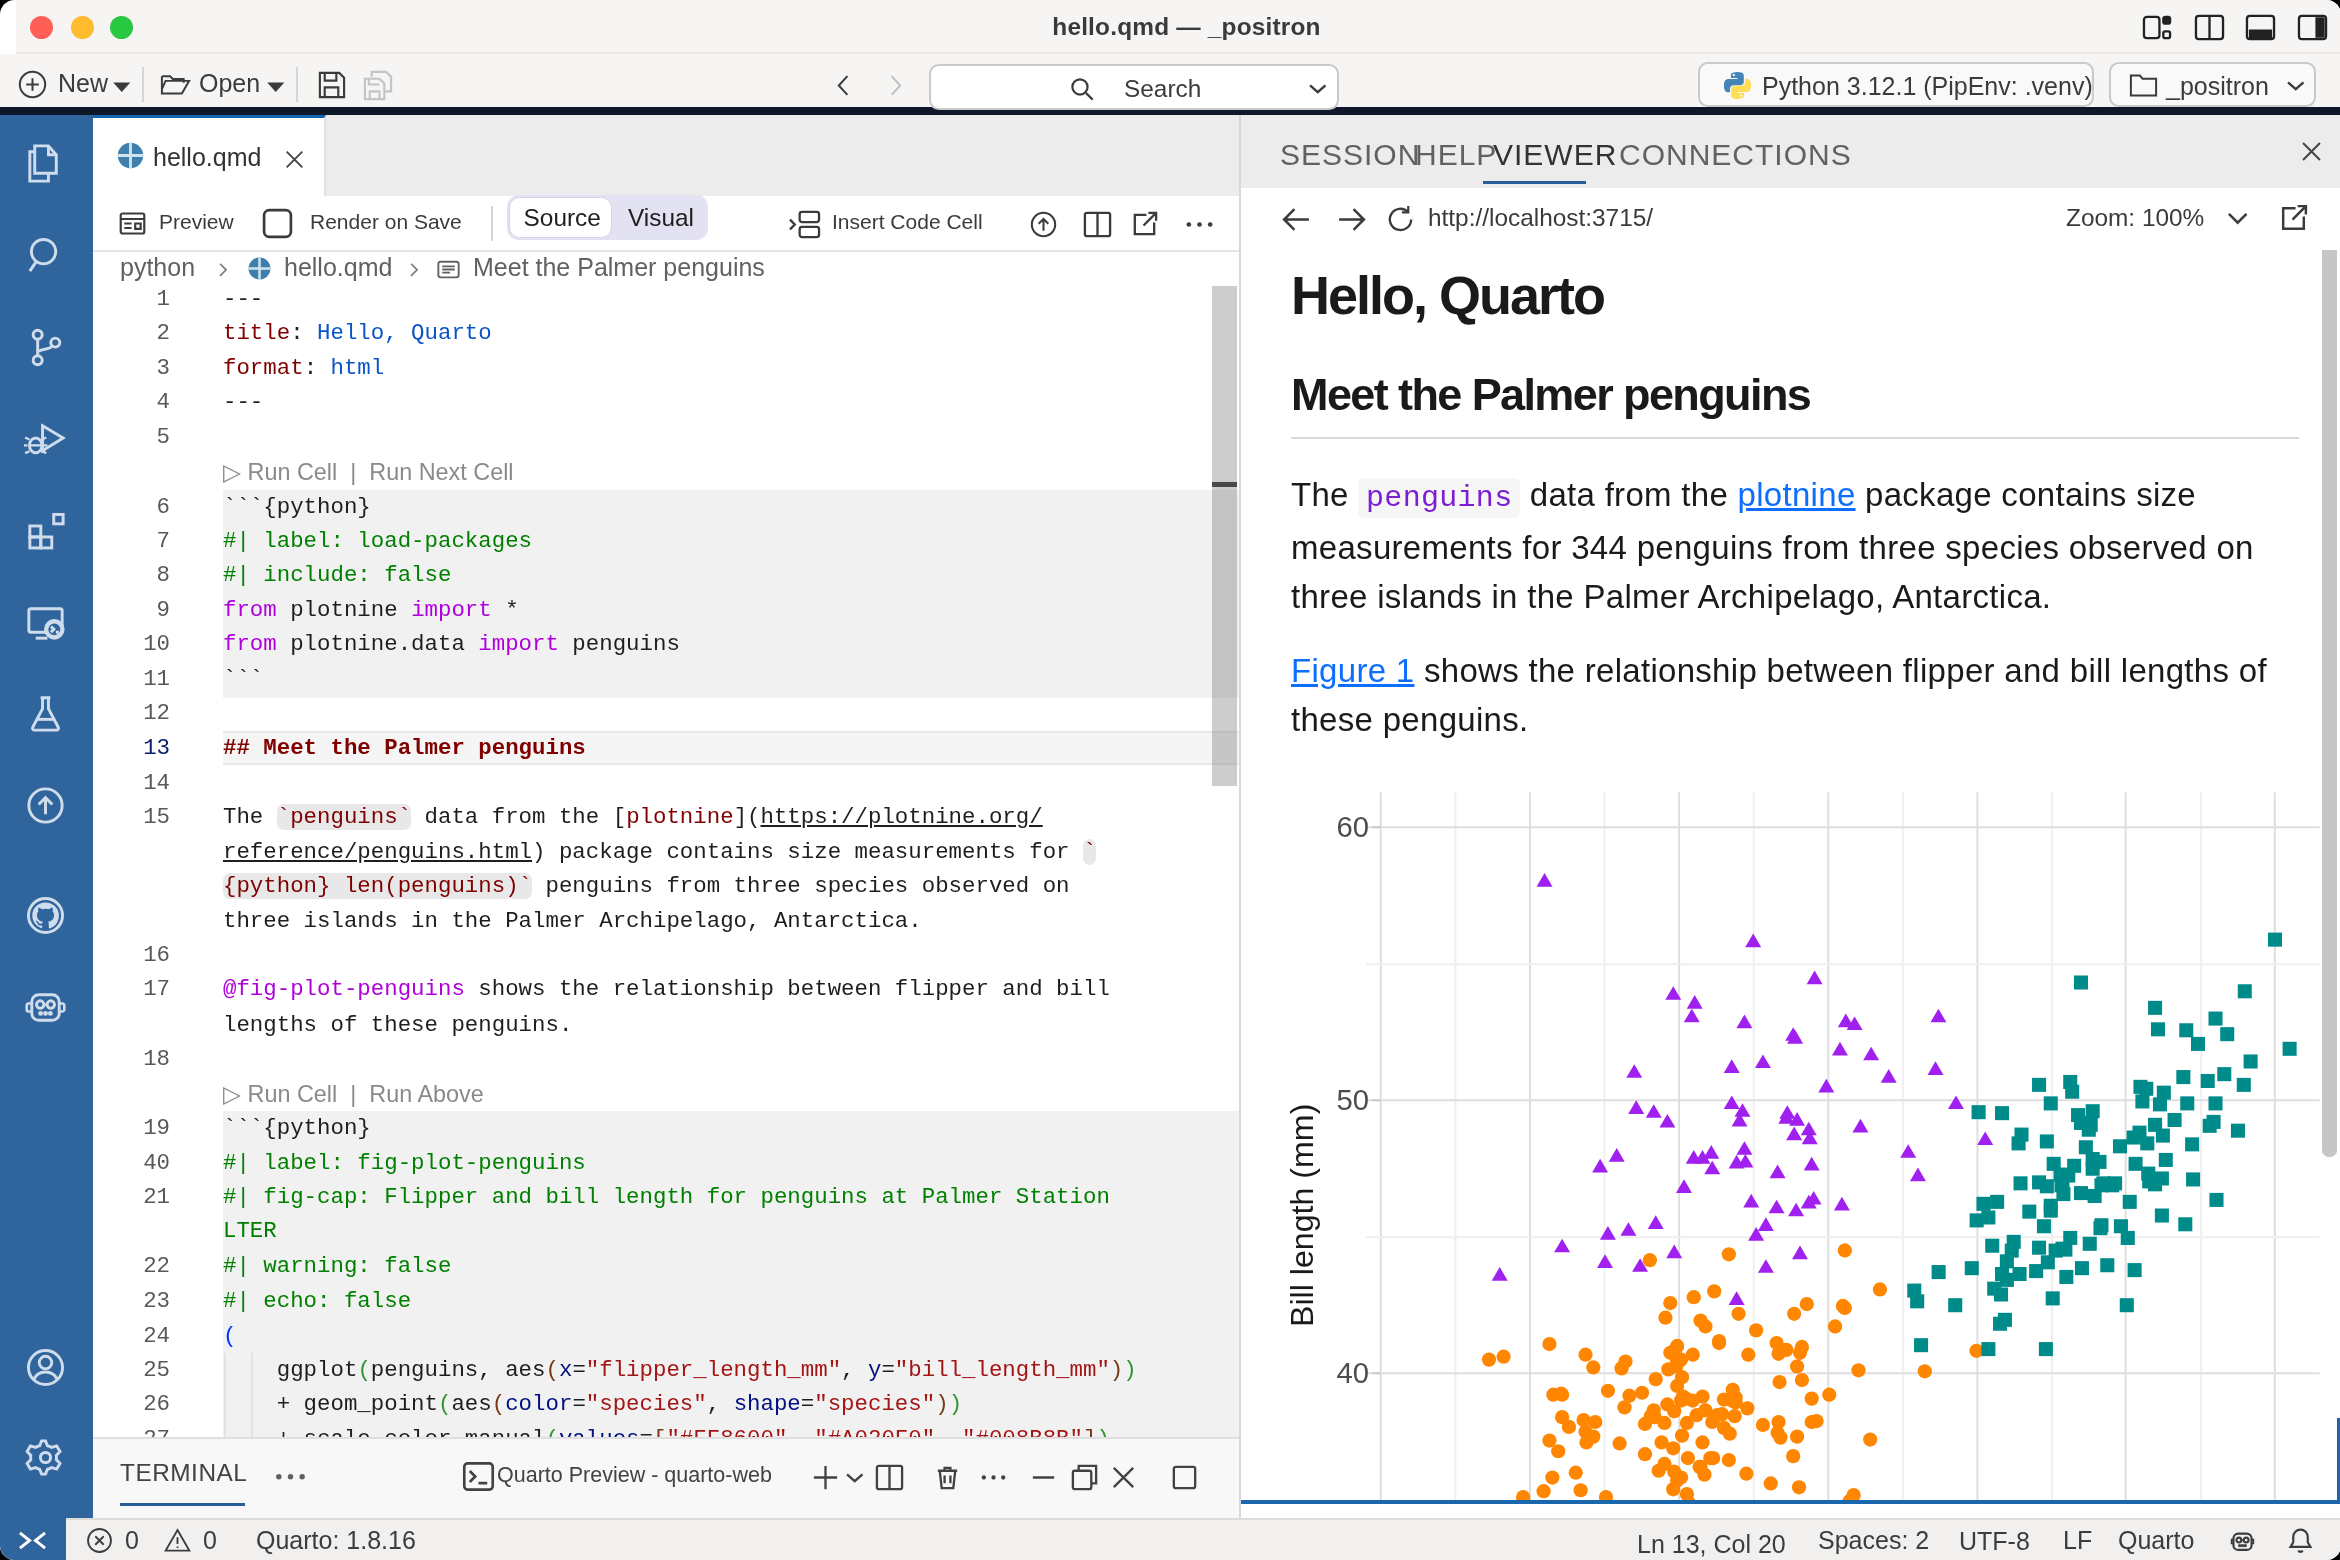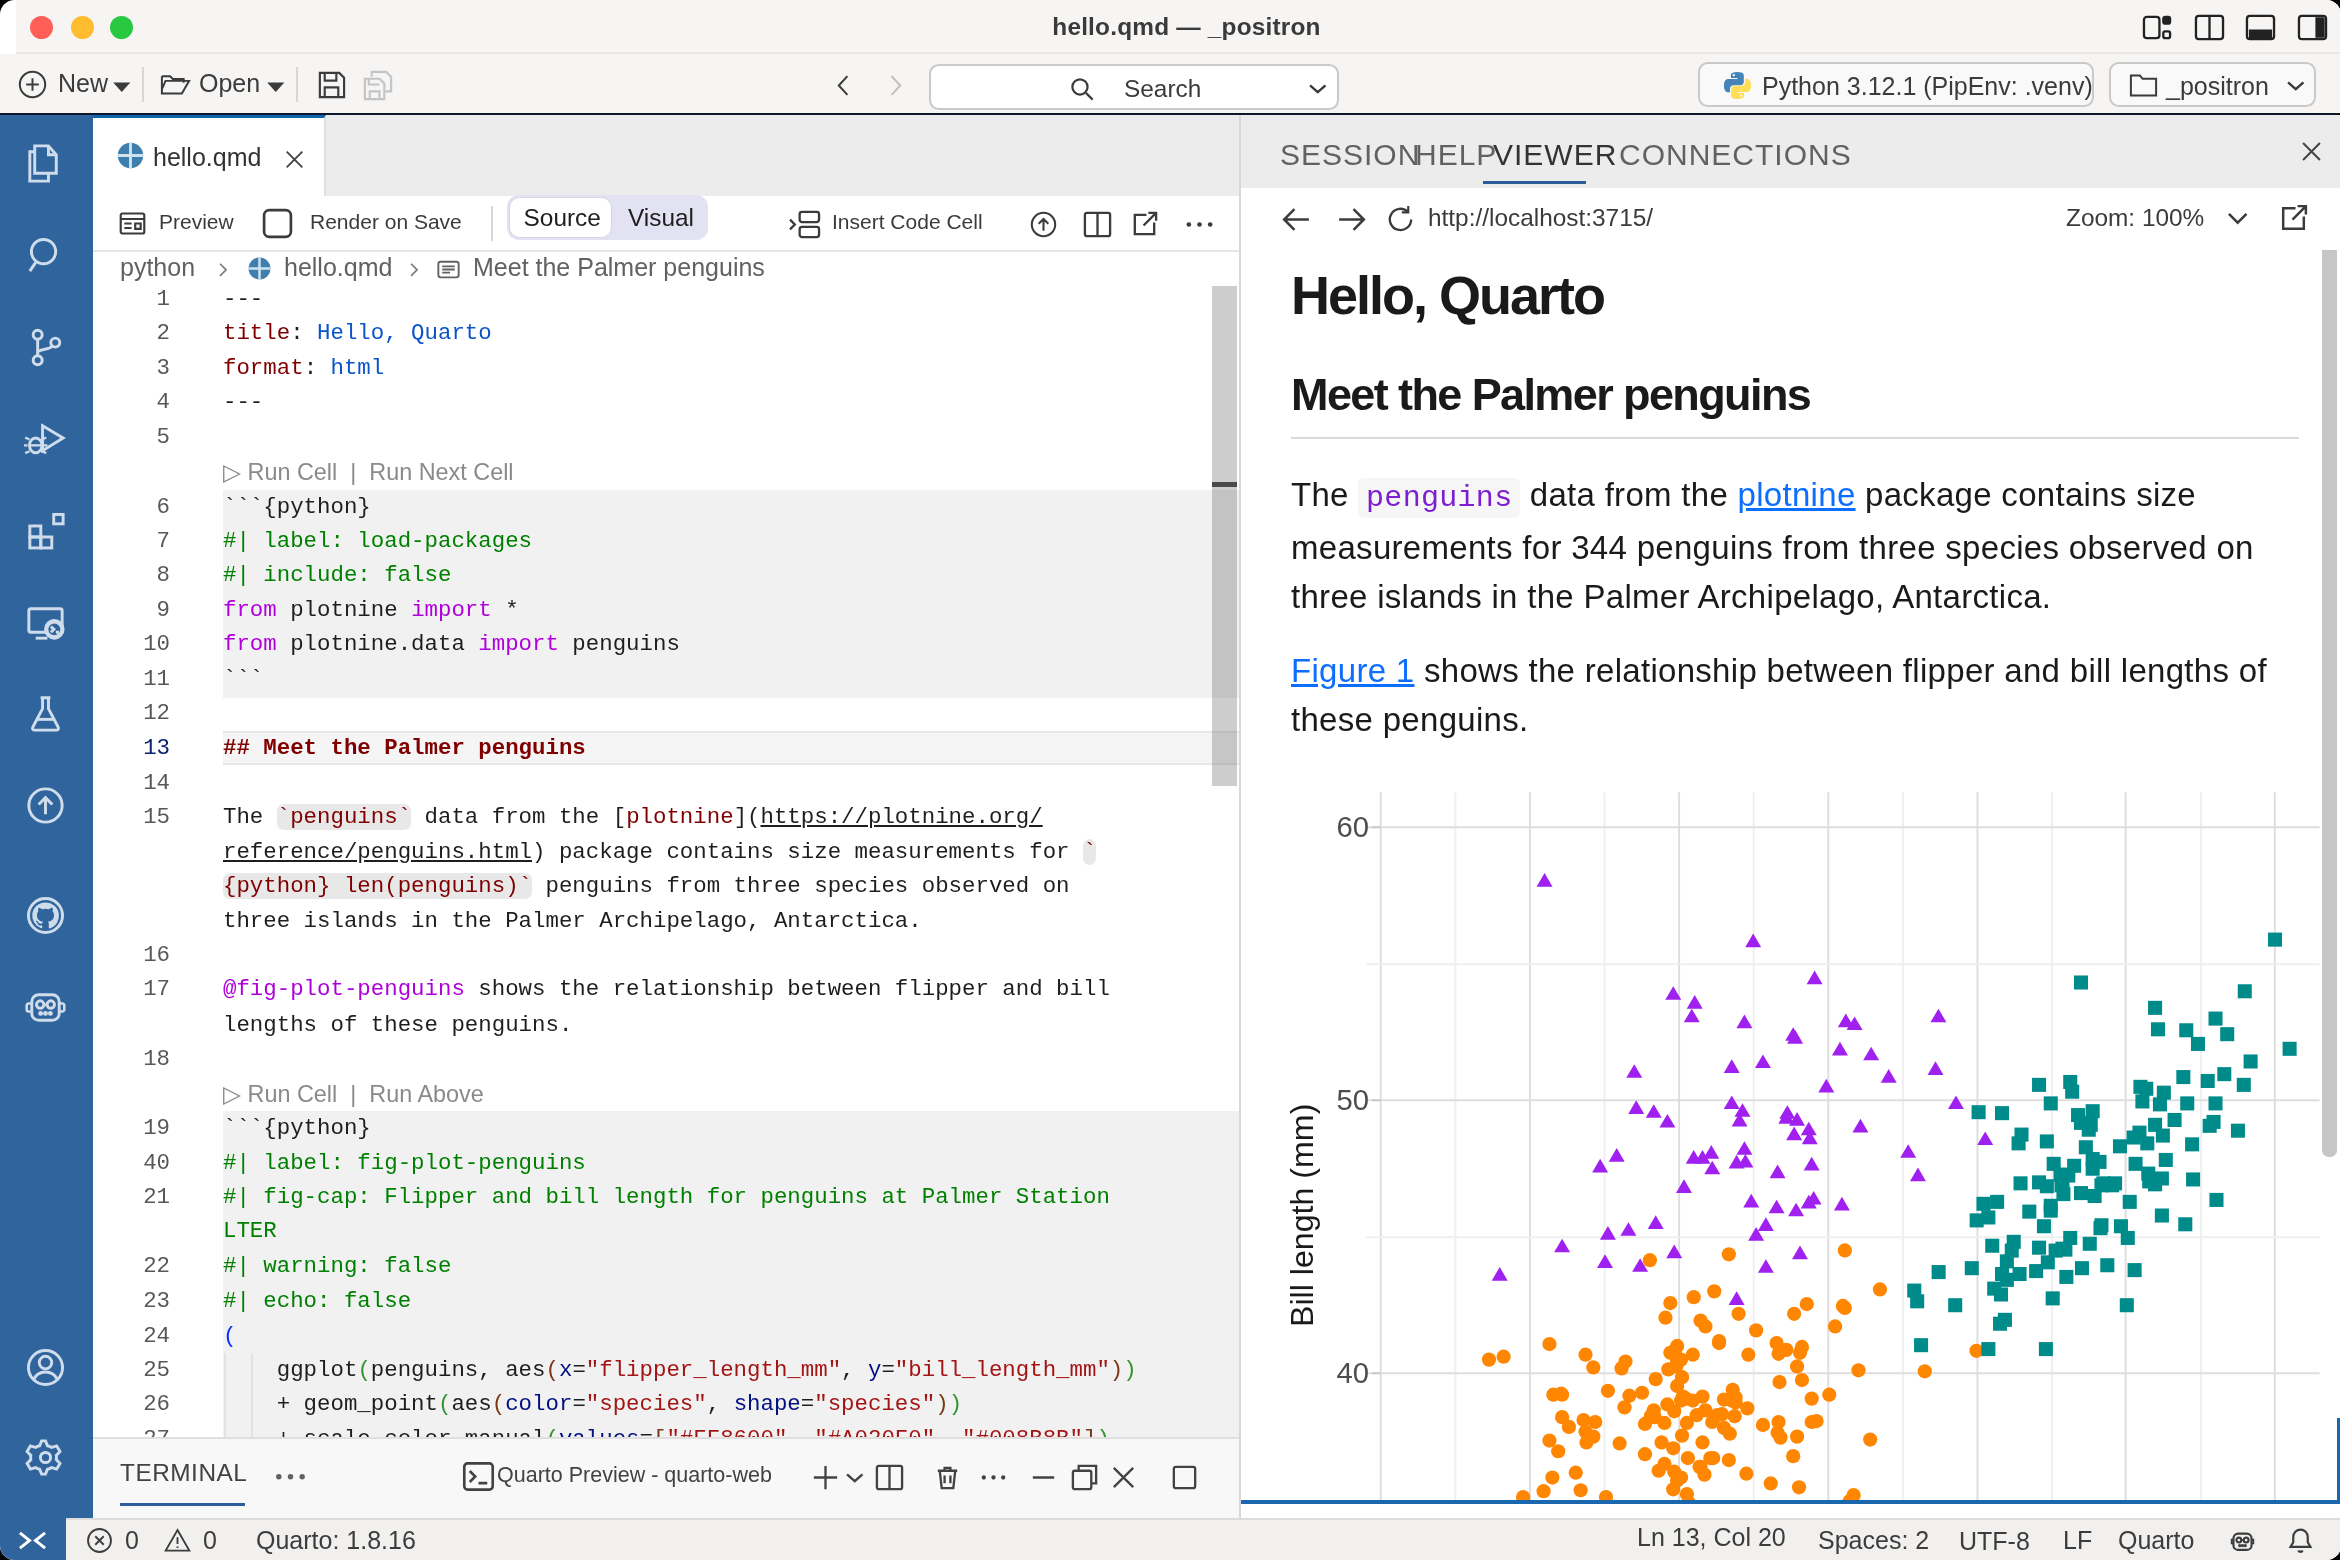--- a/index.html
+++ b/index.html
@@ -8,21 +8,21 @@
   #win { position:absolute; left:0; top:0; width:2341px; height:1560px; border-radius:14.6px; overflow:hidden; background:#fff; }
   .abs { position:absolute; }
   svg { display:block; }
 
   
   #titlebar { left:16px; top:0; width:2341px; height:54px; background:#f6f5f4; border-bottom:2px solid #e8e7e6; }
   .tl { width:23.4px; height:23.4px; border-radius:50%; top:15.6px; }
   #titletext { width:2341px; top:12.7px; text-align:center; font-size:24.4px; font-weight:700; color:#3a3a3a; letter-spacing:0.2px;}
 
   
-  #toolbar { left:0; top:54px; width:2341px; height:61px; background:#f6f5f4; border-bottom:2px solid #0f172a; color:#3b3b3b; }
+  #toolbar { left:0; top:54px; width:2341px; height:61px; background:#f6f5f4; border-bottom:8px solid #0f172a; color:#3b3b3b; }
   .tbtext { font-size:25px; color:#3b3b3b; top:14.6px; }
   .sep { width:2px; height:35px; background:#d6d6d6; top:12.7px; }
   #searchbox { left:929px; top:9.8px; width:410px; height:46px; background:#fff; border:2px solid #c9c9c9; border-radius:9.8px; }
   #pybtn { left:1698px; top:7.8px; width:396px; height:45px; background:#f9f9f9; border:2px solid #c9c9c9; border-radius:9.8px; }
   #folderbtn { left:2109px; top:7.8px; width:207px; height:45px; background:#f9f9f9; border:2px solid #c9c9c9; border-radius:9.8px; }
 
   
   #activitybar { left:0; top:115px; width:93px; height:1403px; background:#30649c; }
   .ai { left:22.4px; width:47px; height:47px; }
 
@@ -404,21 +404,21 @@
         <circle cx="8" cy="8" r="6.8"></circle>
         <path d="M5.5 5.5l5 5M10.5 5.5l-5 5"></path>
       </svg>
     <div class="abs" style="left:125px; top:5.9px;">0</div>
     <svg class="abs" style="left:164px; top:6.8px;" width="27" height="27" viewBox="0 0 16 16" fill="none" stroke="#3c3c3c" stroke-width="1.1">
         <path d="M8 1.8L15 14H1z"></path>
         <path d="M8 6v4M8 11.5v1"></path>
       </svg>
     <div class="abs" style="left:203px; top:5.9px;">0</div>
     <div class="abs" style="left:256px; top:5.9px;">Quarto: 1.8.16</div>
-    <div class="abs" style="left:1637px; top:3px;">Ln 13, Col 20</div>
+    <div class="abs" style="left:1637px; top:10px;">Ln 13, Col 20</div>
     <div class="abs" style="left:1818px; top:5.9px;">Spaces: 2</div>
     <div class="abs" style="left:1959px; top:7px;">UTF-8</div>
     <div class="abs" style="left:2063px; top:5.9px;">LF</div>
     <div class="abs" style="left:2118px; top:5.9px;">Quarto</div>
     <svg class="abs" style="left:2228px; top:6.8px;" width="29" height="29" viewBox="0 0 24 24" fill="none" stroke="#3c3c3c" stroke-width="1.8">
         <rect x="4.5" y="5.5" width="15" height="13.5" rx="4"></rect>
         <circle cx="9" cy="10.8" r="2"></circle>
         <circle cx="15" cy="10.8" r="2"></circle>
         <path d="M11 10.8h2" stroke-width="1.3"></path>
         <path d="M19.5 10.5h1.5v3h-1.5M4.5 10.5H3v3h1.5" stroke-width="1.4"></path>

